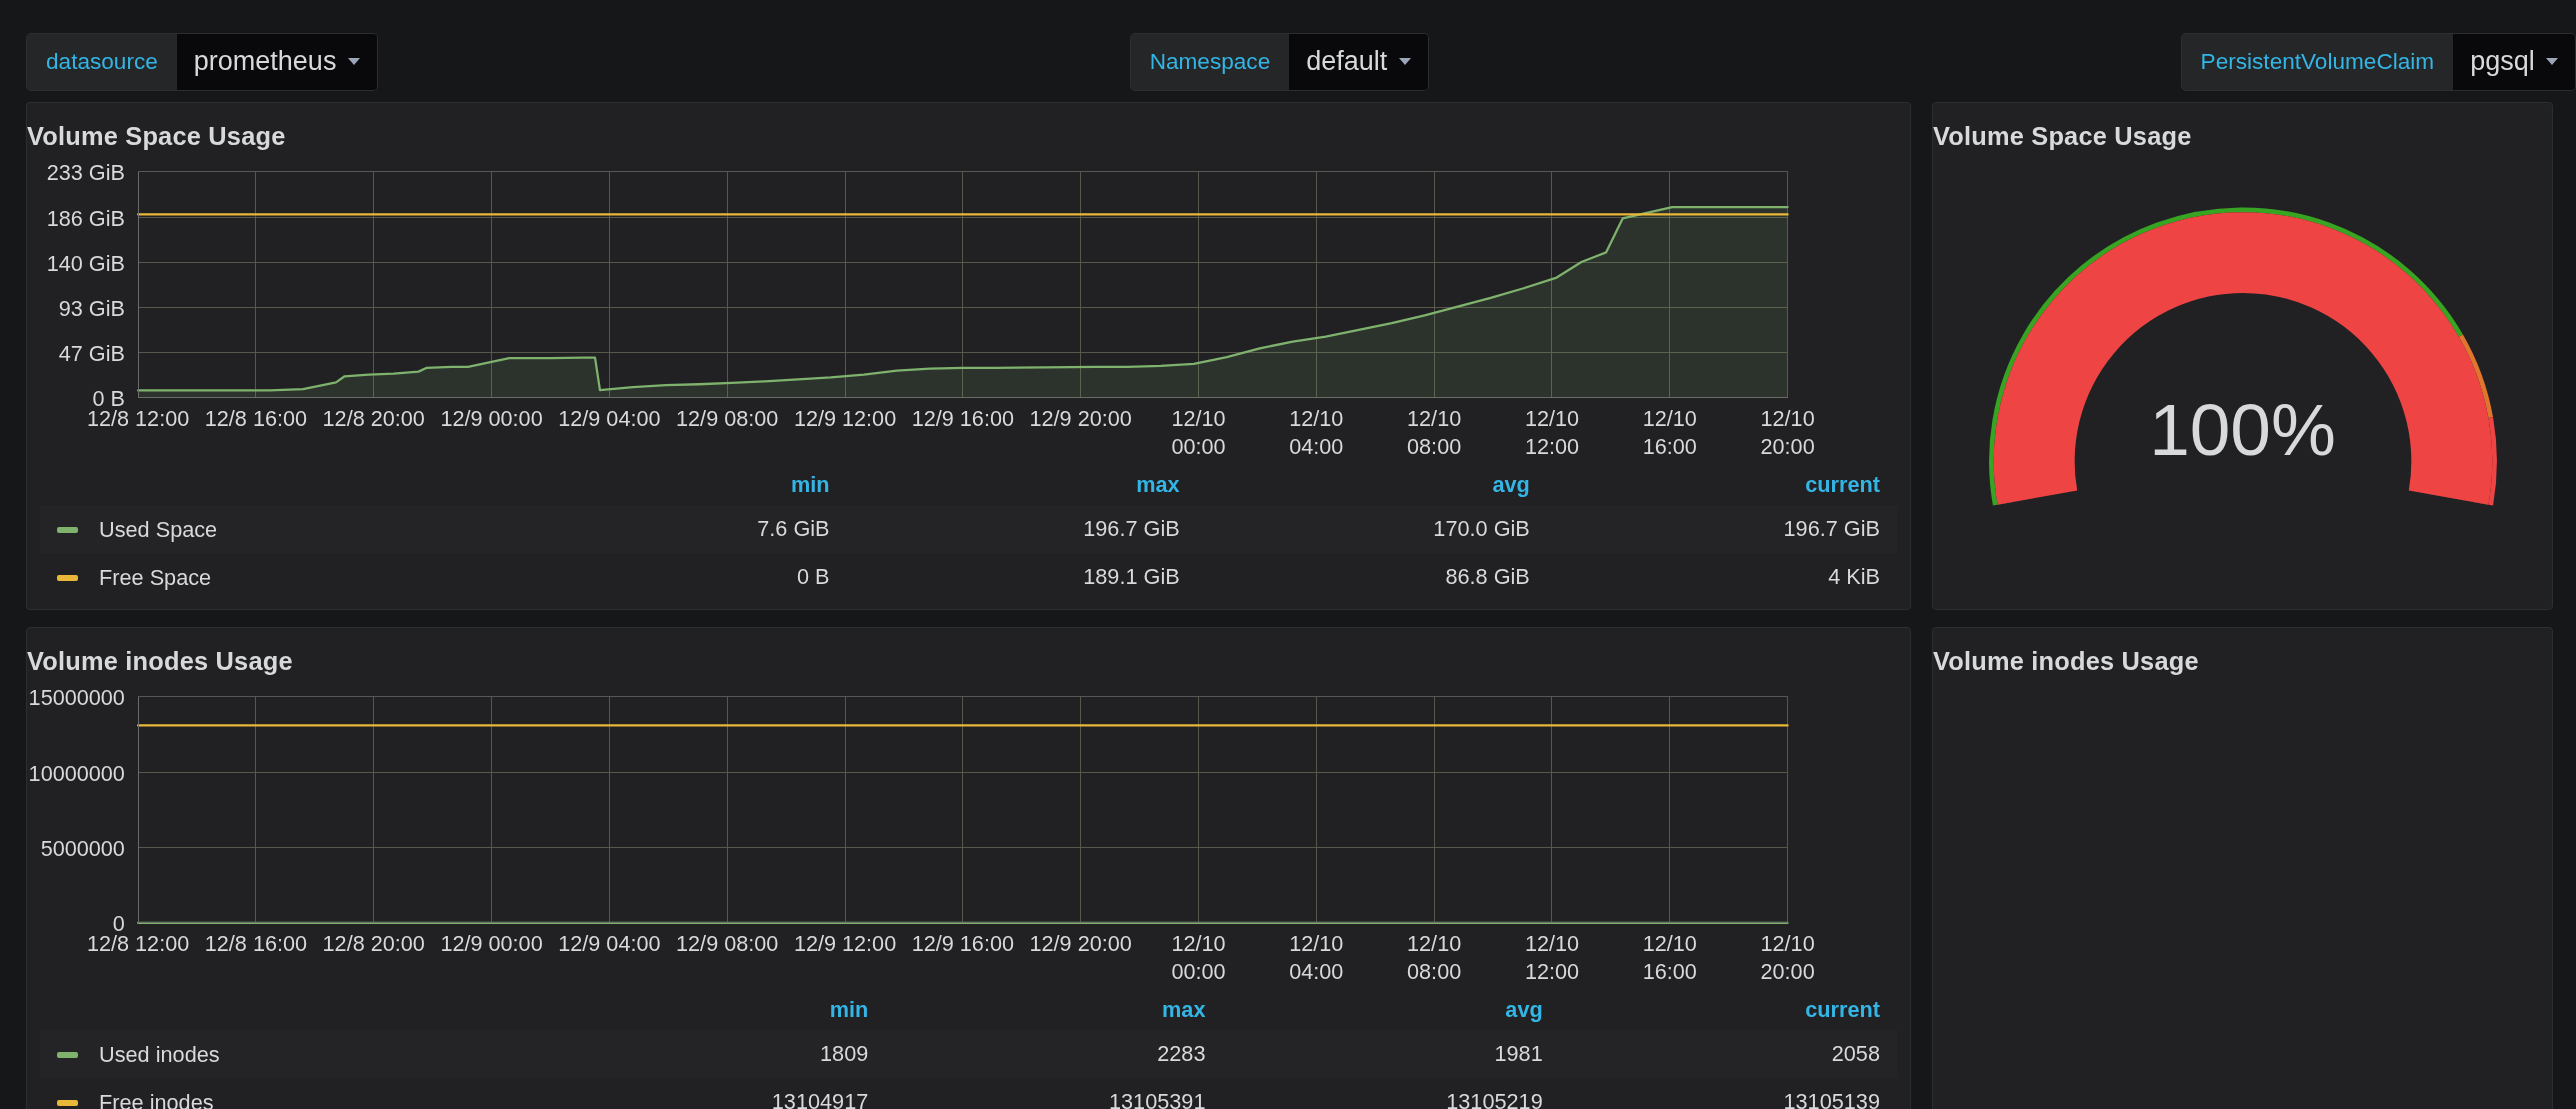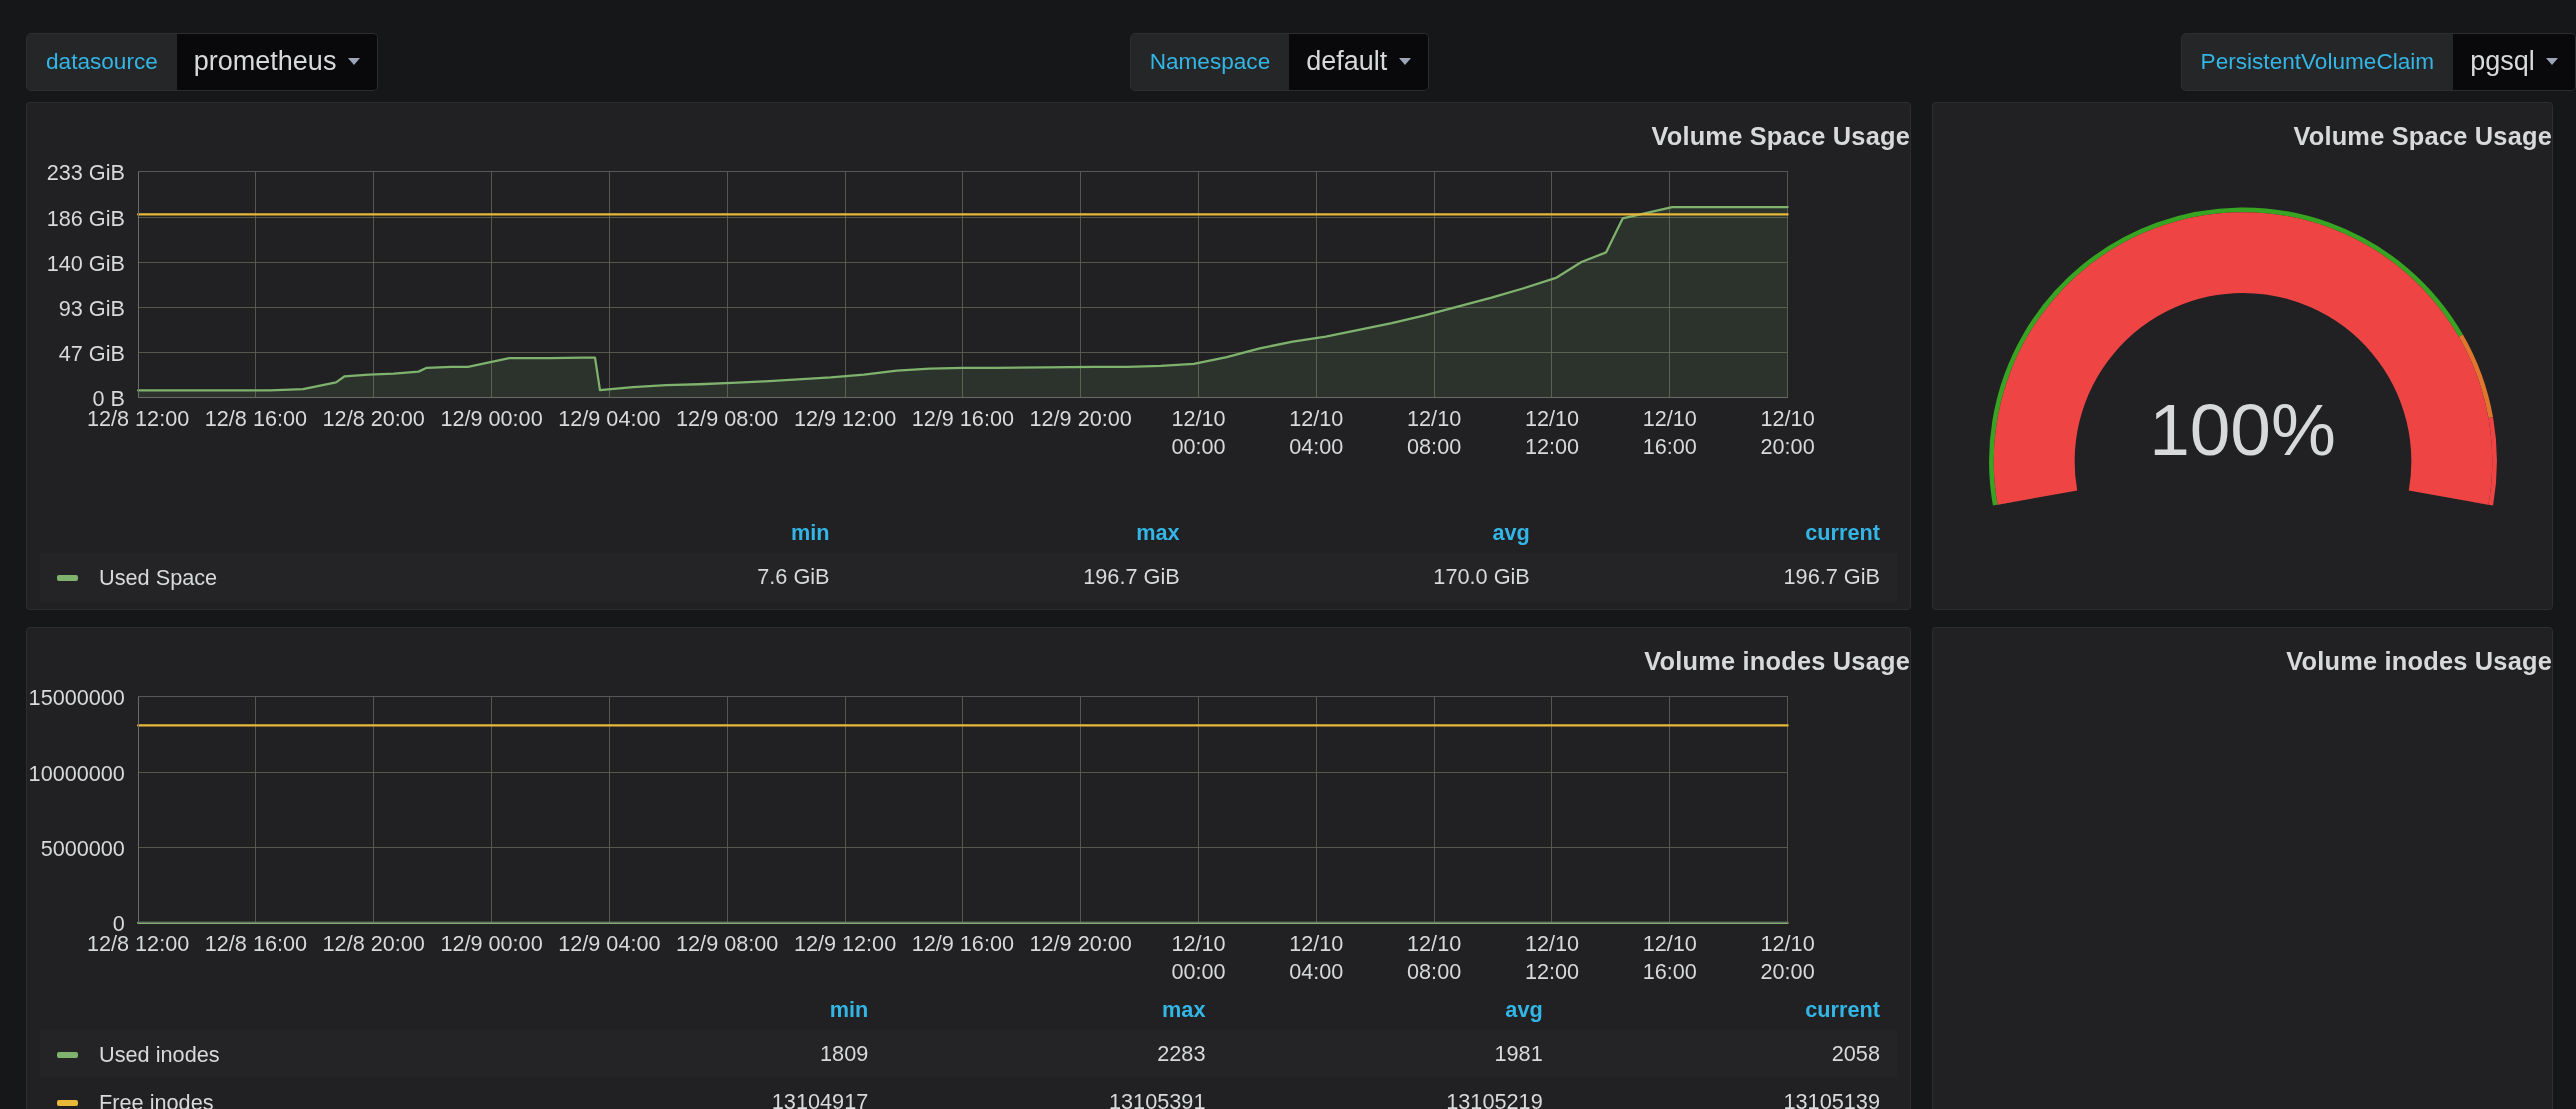--- a/index.html
+++ b/index.html
@@ -32,21 +32,21 @@
   
   .grid { position: absolute; top: 102px; left: 26px; right: 19px; }
   .row { display: flex; gap: 21px; margin-bottom: 17px; }
   .panel {
     background: #212124; border: 0.9px solid #2c2e31; border-radius: 3.8px;
     position: relative;
   }
   .panel-graph { width: 1885px; height: 508px; }
   .panel-gauge { width: 621px; height: 508px; }
   .panel-title {
-    text-align: right; color: #d8d9da; font-size: 25.4px; font-weight: bold;
+    text-align: left; color: #d8d9da; font-size: 25.4px; font-weight: bold;
     padding-top: 19px; letter-spacing: 0.2px;
   }
 
   
   .graph-wrap { position: relative; width: 100%; height: 311px; }
   .graph-svg { position: absolute; top: 0; left: 0; }
   .legend-table { position: absolute; left: 0; right: 0; bottom: 0; padding: 0 13px 7.5px 13px; }
   table.legend { width: 100%; border-collapse: collapse; }
   table.legend th {
     color: #33b5e5; font-size: 21.7px; font-weight: bold; text-align: right;
@@ -176,20 +176,30 @@
               <tr class="alt">
                 <td class="series-name">
                   <span class="swatch" style="background:#7eb26d"></span>
                   <span class="series-label">Used Space</span>
                 </td>
                 <td>7.6 GiB</td>
                 <td>196.7 GiB</td>
                 <td>170.0 GiB</td>
                 <td>196.7 GiB</td>
               </tr>
+              <tr>
+                <td class="series-name">
+                  <span class="swatch" style="background:#eab839"></span>
+                  <span class="series-label">Free Space</span>
+                </td>
+                <td>0 B</td>
+                <td>189.1 GiB</td>
+                <td>86.8 GiB</td>
+                <td>4 KiB</td>
+              </tr>
             </tbody>
           </table>
         </div>
       </div>
 
       <div class="panel panel-gauge">
         <div class="panel-title">Volume Space Usage</div>
         <div class="gauge-wrap">
           <svg id="svg-gauge-space" width="584" height="395" viewBox="0 0 620 420">
               <path d="M 53.9499842168259 375.14852619340195 A 260 260 0 0 1 535.1666049839541 200.00000000000003" fill="none" stroke="#37a521" stroke-width="20"></path>

